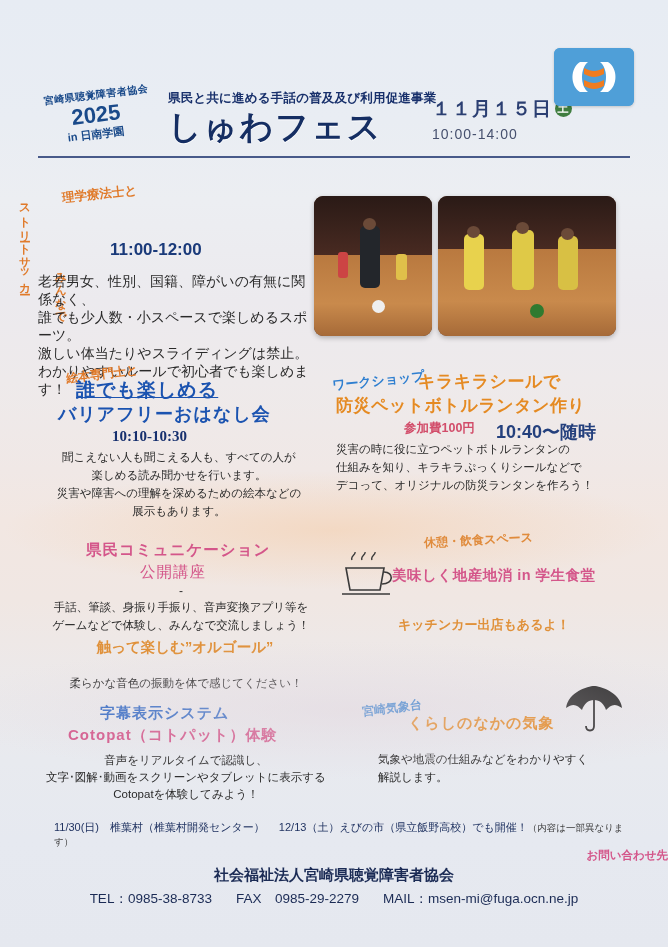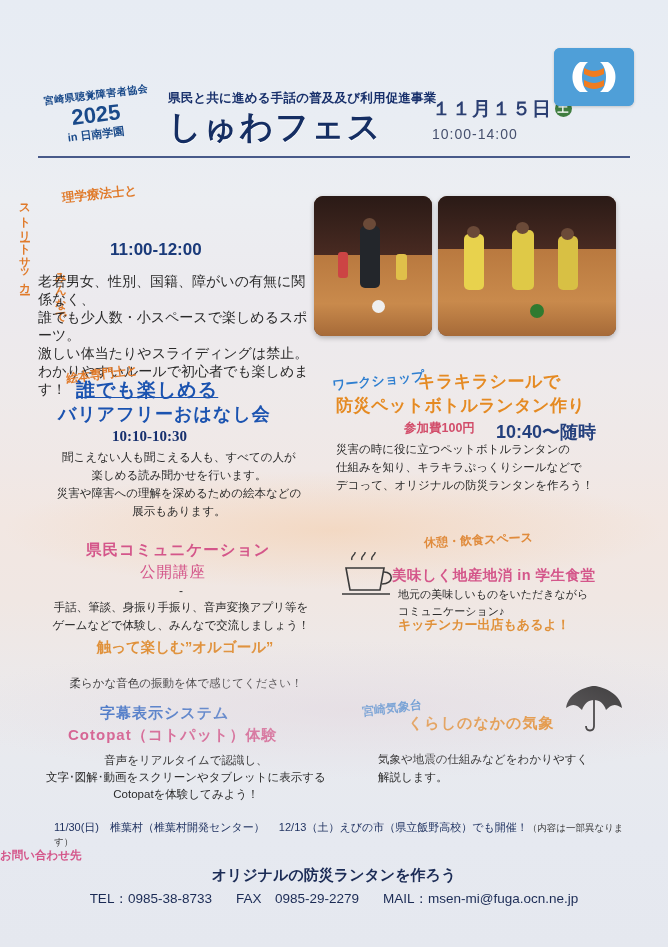--- a/index.html
+++ b/index.html
@@ -137,21 +137,21 @@
 
   
   .s7-kicker{left:362px;top:700px;font-size:12px;font-weight:bold;color:#2f7fd0;transform:rotate(-7deg);}
   .s7-t1{left:408px;top:714px;font-size:15px;font-weight:bold;color:#e58a22;letter-spacing:1px;}
   .s7-body{left:378px;top:750px;width:240px;font-size:11.5px;line-height:18px;color:#2a2a2a;}
   .umbrella{left:562px;top:684px;width:64px;height:52px;}
 
   
   .fnote{left:54px;top:820px;width:580px;font-size:11px;color:#1c2f5e;}
   .fnote .small{font-size:9.5px;color:#3a3a3a;}
-  .contact{left:0;top:848px;width:668px;text-align:left;font-size:11.5px;color:#d4568a;font-weight:bold;}
+  .contact{left:0;top:848px;width:668px;text-align:right;font-size:11.5px;color:#d4568a;font-weight:bold;}
   .org{left:0;top:866px;width:668px;text-align:center;font-size:15px;color:#1b2b55;font-weight:bold;}
   .tel{left:0;top:890px;width:668px;text-align:center;font-size:13.5px;color:#1b2b55;}
   .tel span{margin:0 12px;}
 </style>
 </head>
 <body>
 
 <div class="page">
 
   <div class="abs assoc">
@@ -243,22 +243,20 @@
       <path d="M14 8 C12 4,18 3,17 0" stroke="#3a3a3a" fill="none" stroke-width="1.4"></path>
       <path d="M24 8 C22 4,28 3,27 0" stroke="#3a3a3a" fill="none" stroke-width="1.4"></path>
       <path d="M34 8 C32 4,38 3,37 0" stroke="#3a3a3a" fill="none" stroke-width="1.4"></path>
       <path d="M8 16 L46 16 L42 38 L12 38 Z" fill="none" stroke="#3a3a3a" stroke-width="1.6"></path>
       <path d="M46 20 C56 20,56 32,44 32" fill="none" stroke="#3a3a3a" stroke-width="1.6"></path>
       <path d="M4 42 L52 42" stroke="#3a3a3a" stroke-width="1.6"></path>
     </svg>
   </div>
   <div class="abs s5-kicker">休憩・飲食スペース</div>
   <div class="abs s5-t2">美味しく地産地消 in 学生食堂</div>
-  <div class="abs s5-body" style="white-space:pre-line;">地元の美味しいものをいただきながら
-コミュニケーション♪</div>
   <div class="abs s5-cta">キッチンカー出店もあるよ！</div>
 
   <div class="abs s6-lead">柔らかな音色の振動を体で感じてください！</div>
   <div class="abs s6-t1">字幕表示システム</div>
   <div class="abs s6-t2">Cotopat（コトパット）体験</div>
   <div class="abs s6-body" style="white-space:pre-line;">音声をリアルタイムで認識し、
 文字･図解･動画をスクリーンやタブレットに表示する
 Cotopatを体験してみよう！</div>
 
   <div class="abs umbrella">
@@ -269,18 +267,18 @@
   </div>
   <div class="abs s7-kicker">宮崎気象台</div>
   <div class="abs s7-t1">くらしのなかの気象</div>
   <div class="abs s7-body" style="white-space:pre-line;">気象や地震の仕組みなどをわかりやすく
 解説します。</div>
 
   <div class="abs fnote">
     <span>11/30(日)　椎葉村（椎葉村開発センター）　 12/13（土）えびの市（県立飯野高校）でも開催！</span><span class="small">（内容は一部異なります）</span>
   </div>
   <div class="abs contact">お問い合わせ先</div>
-  <div class="abs org">オリジナルの防災ランタンを作ろう</div>
+  <div class="abs org">社会福祉法人宮崎県聴覚障害者協会</div>
   <div class="abs tel">
     <span>TEL：0985-38-8733</span><span>FAX　0985-29-2279</span><span>MAIL：msen-mi@fuga.ocn.ne.jp</span>
   </div>
 
 </div>
 
 </body></html>

